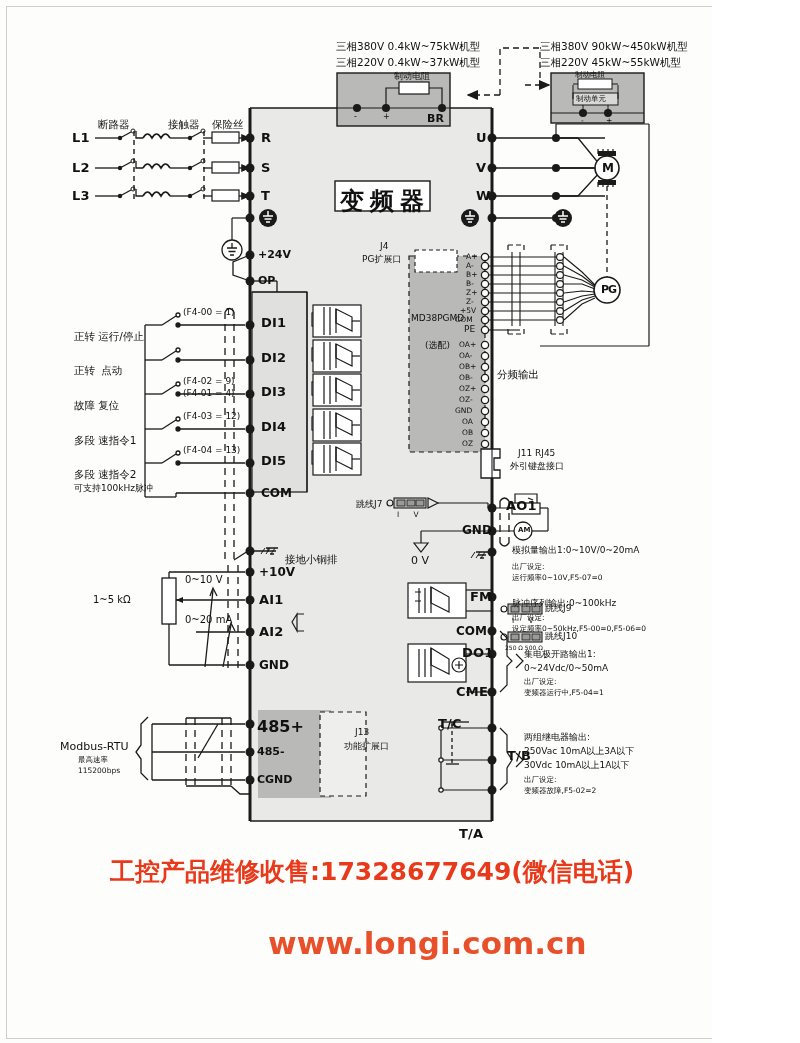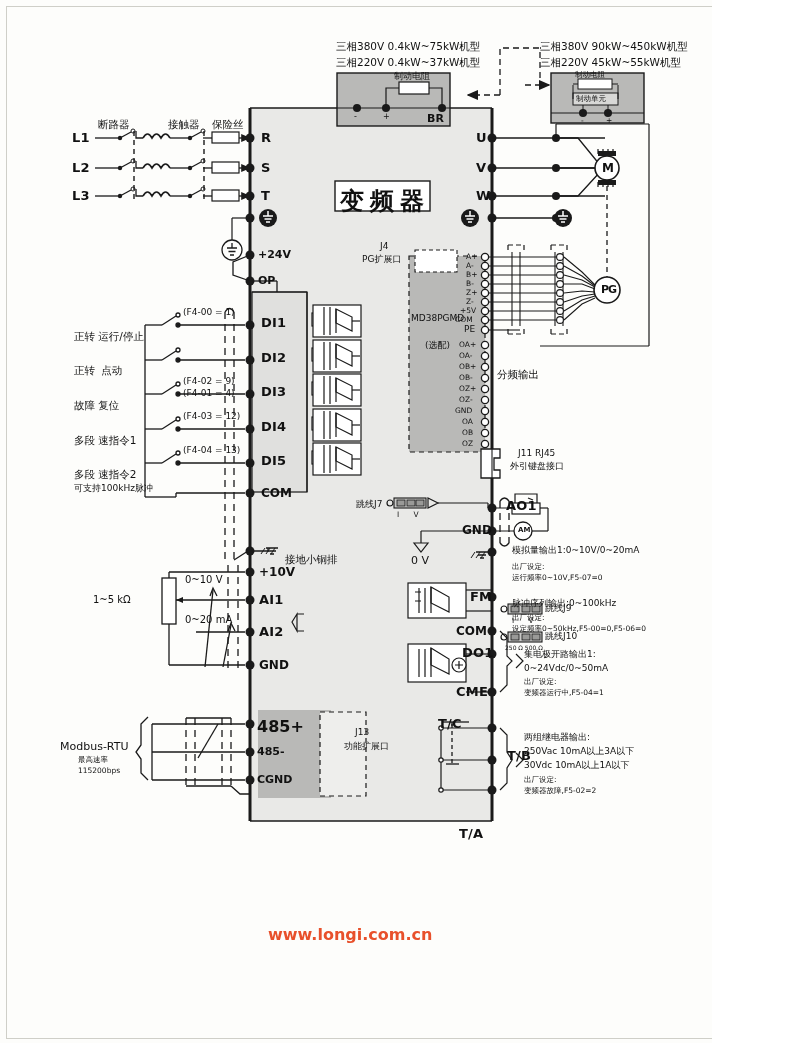--- a/index.html
+++ b/index.html
@@ -8,21 +8,21 @@
   #frame{position:absolute;left:6px;top:6px;width:788px;height:1031px;border:1px solid #cfcfc8;background:#fdfdfb;}
   svg{position:absolute;left:0;top:0;}
   .lbl{position:absolute;font-size:11px;color:#111;white-space:nowrap;line-height:1.25;}
   .lbl.cn{font-size:10.5px;}
   .lbl.sm{font-size:9px;}
   .lbl.xs{font-size:7.5px;}
   .lbl.term{font-size:13px;font-weight:600;letter-spacing:.2px;}
   .lbl.termsm{font-size:8px;}
   .lbl.big{font-size:24px;font-weight:700;letter-spacing:6px;}
   .contact{position:absolute;font-size:25px;font-weight:700;color:#e8391b;white-space:nowrap;}
-  .site{position:absolute;font-size:16px;font-weight:600;color:#e8502b;white-space:nowrap;text-align:right;}
+  .site{position:absolute;font-size:31px;font-weight:600;color:#e8502b;white-space:nowrap;text-align:right;}
   .ctr{text-align:right;}
 </style>
 </head>
 <body>
 
 <div id="page">
   <div id="frame"></div>
 
   <svg width="800" height="1043">
     <defs>
@@ -697,14 +697,15 @@
 
   <div class="lbl" style="left:60px;top:740px;font-size:11px;">Modbus-RTU</div>
   <div class="lbl xs" style="left:78px;top:755px;">最高速率</div>
   <div class="lbl xs" style="left:78px;top:766px;">115200bps</div>
   <div class="lbl" style="left:257px;top:717px;font-size:16px;font-weight:600;">485+</div>
   <div class="lbl" style="left:257px;top:745px;font-size:11px;font-weight:600;">485-</div>
   <div class="lbl" style="left:257px;top:773px;font-size:11px;font-weight:600;">CGND</div>
   <div class="lbl sm" style="left:355px;top:727px;">J13</div>
   <div class="lbl sm" style="left:344px;top:741px;">功能扩展口</div>
 
+  <div class="contact" style="left:110px;top:855px;">工控产品维修收售:17328677649(微信电话)</div>
   <div class="site" style="left:268px;top:925px;">www.longi.com.cn</div>
 </div>
 
 </body></html>

